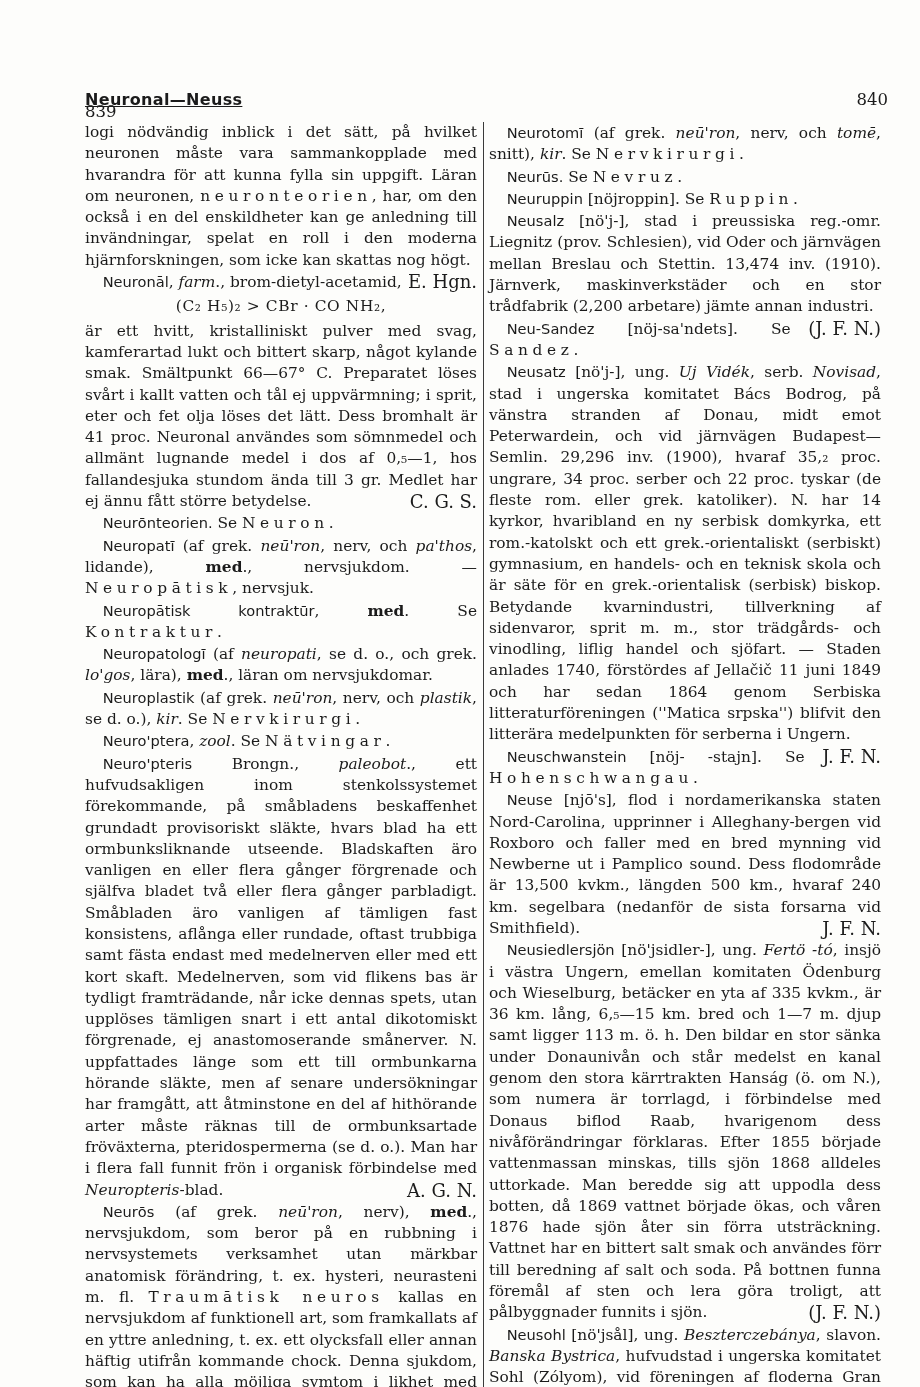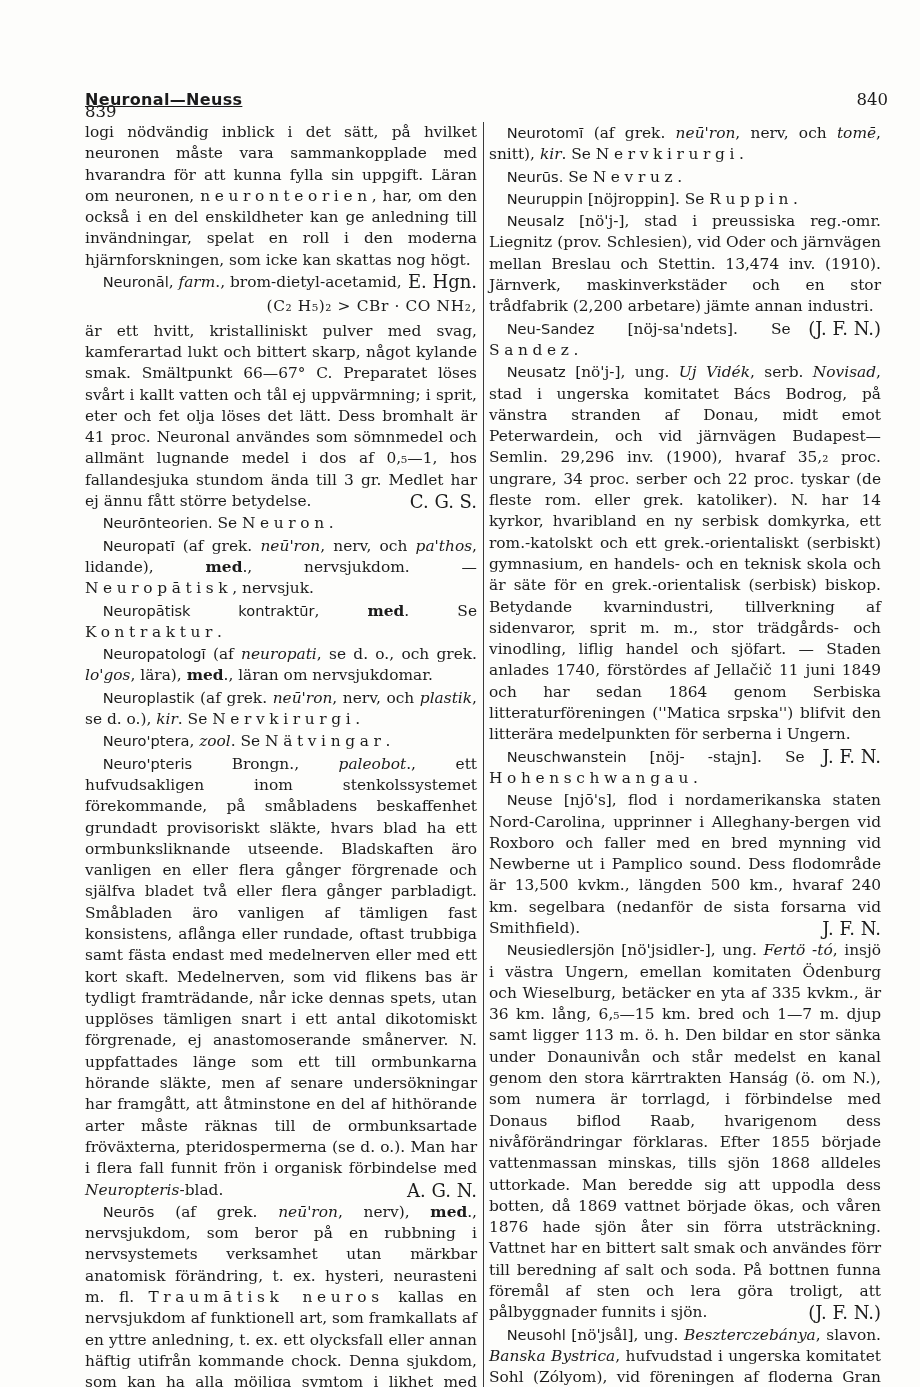--- a/index.html
+++ b/index.html
@@ -30,21 +30,21 @@
   .col {
     width:392px;
     font-size:15.4px;
     line-height:21.3px;
     text-align:justify;
     hyphens:manual;
   }
   .rule { width:1px; background:#3a3a3a; margin:0 5px 0 6px; }
   p.para { margin:0; padding:0; }
   p.indent { text-indent:1.15em; }
-  p.formula { text-align:right; text-indent:0; padding:3px 0 3px 0; letter-spacing:0.04em; }
+  p.formula { text-align:center; text-indent:0; padding:3px 0 3px 0; letter-spacing:0.04em; }
   .seg-b  { font-weight:normal; font-family:"DejaVu Sans", sans-serif; font-size:14.6px; }
   .seg-i  { font-style:italic; }
   .seg-bi { font-weight:bold; }
   .seg-sp { letter-spacing:0.30em; }
   .sig    { float:right; font-size:18px; }
 </style>
 </head>
 <body>
 
 <div class="page">

